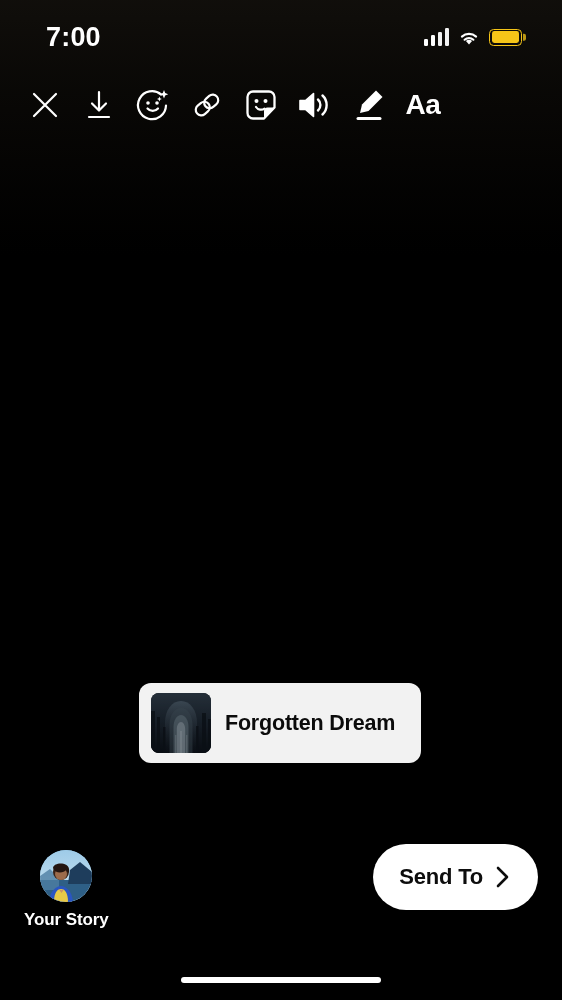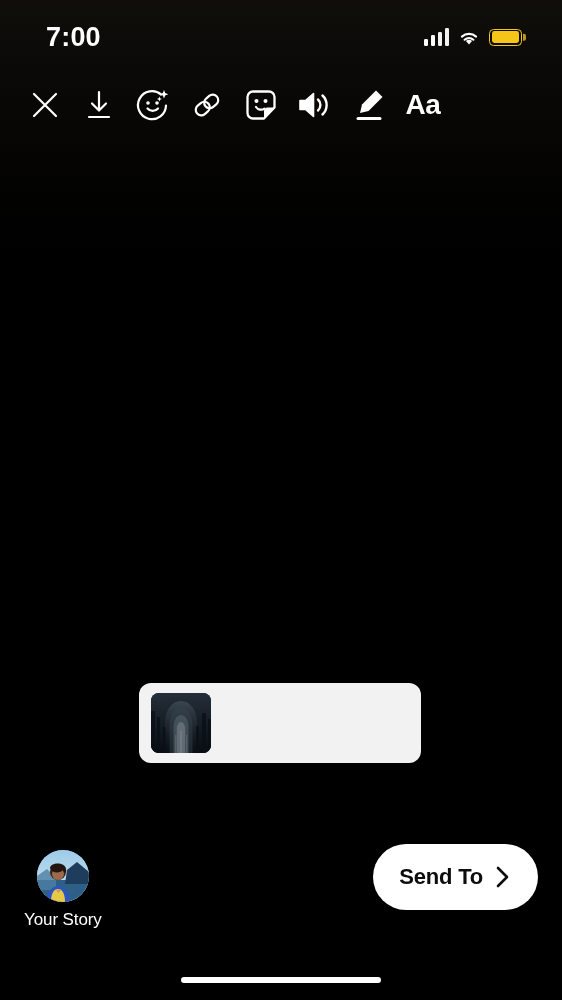--- a/index.html
+++ b/index.html
@@ -228,21 +228,21 @@
     display: flex;
     flex-direction: column;
     align-items: center;
     gap: 9px;
     cursor: pointer;
     min-width: 60px;
   }
   .audience-label {
     color: #ffffff;
     font-size: 17px;
-    font-weight: normal;
+    font-weight: bold;
     letter-spacing: -0.1px;
     line-height: 1;
     white-space: nowrap;
   }
 
   .avatar {
     width: 52px;
     height: 52px;
     border-radius: 50%;
     overflow: hidden;
@@ -424,20 +424,21 @@
         </g>
         <g fill="#c8d2d8" opacity="0.25">
           <rect x="29" y="38" width="2" height="22"></rect>
           <rect x="24" y="42" width="1.4" height="18"></rect>
           <rect x="35" y="42" width="1.4" height="18"></rect>
         </g>
         <rect width="60" height="60" fill="#0b1016" opacity="0.25"></rect>
       </svg>
     </div>
     <div class="music-meta">
+      <div class="music-title">Forgotten Dream</div>
     </div>
   </div>
 
   <div class="bottom-bar">
 
     <div class="audience">
 
       <div class="audience-item">
         <div class="avatar">
           <svg viewBox="0 0 52 52" preserveAspectRatio="xMidYMid slice">

